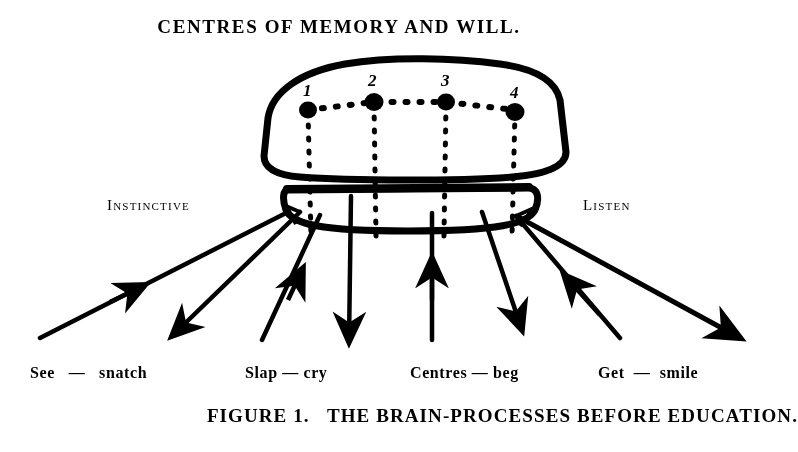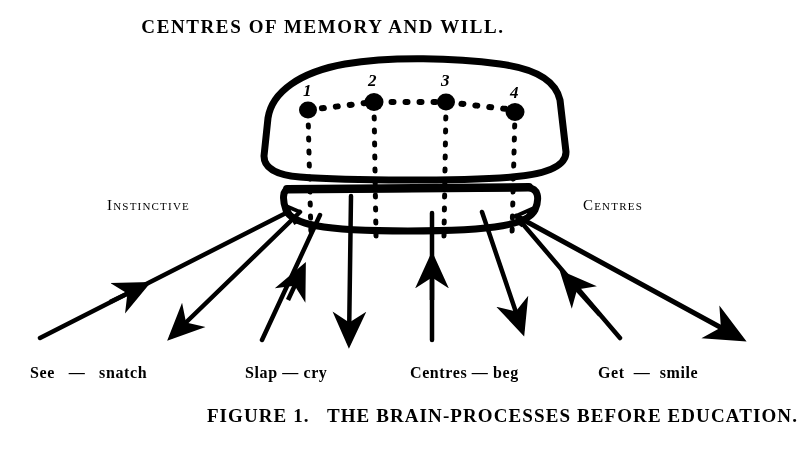--- a/index.html
+++ b/index.html
@@ -25,20 +25,21 @@
     position: absolute;
     left: 0;
     top: 16px;
     width: 646px;
     text-align: center;
     font-family: "Liberation Serif", "DejaVu Serif", serif;
     font-weight: bold;
     font-size: 19px;
     letter-spacing: 1.6px;
     white-space: pre;
+    padding-left: 16px;
   }
   .caption-text {
     position: absolute;
     left: 0;
     top: 405px;
     width: 798px;
     text-align: right;
     font-family: "Liberation Serif", "DejaVu Serif", serif;
     font-weight: bold;
     font-size: 19px;
@@ -85,21 +86,21 @@
 </style>
 </head>
 <body>
 
 <div id="figure-root">
 
   <div class="title-text">CENTRES OF MEMORY AND WILL.</div>
 
   <div class="side-label left">Instinctive</div>
 
-  <div class="side-label right">Centres</div>
+  <div class="side-label right">Listen</div>
 
   <svg class="overlay" viewBox="0 0 798 452">
     <defs>
       <marker id="arrow-head" viewBox="0 0 12 12" refX="9" refY="6" markerWidth="9" markerHeight="9" orient="auto-start-reverse">
         <path d="M 0 1 L 11 6 L 0 11 L 3.2 6 Z" fill="#000"></path>
       </marker>
     </defs>
 
     <path d="M 268 118
              C 272 92, 300 72, 345 64

